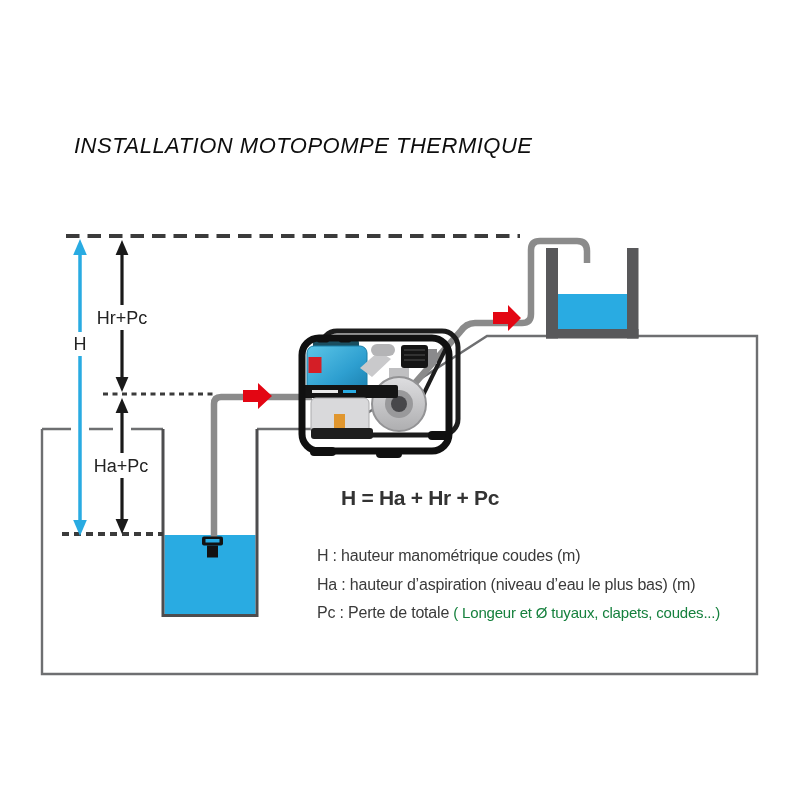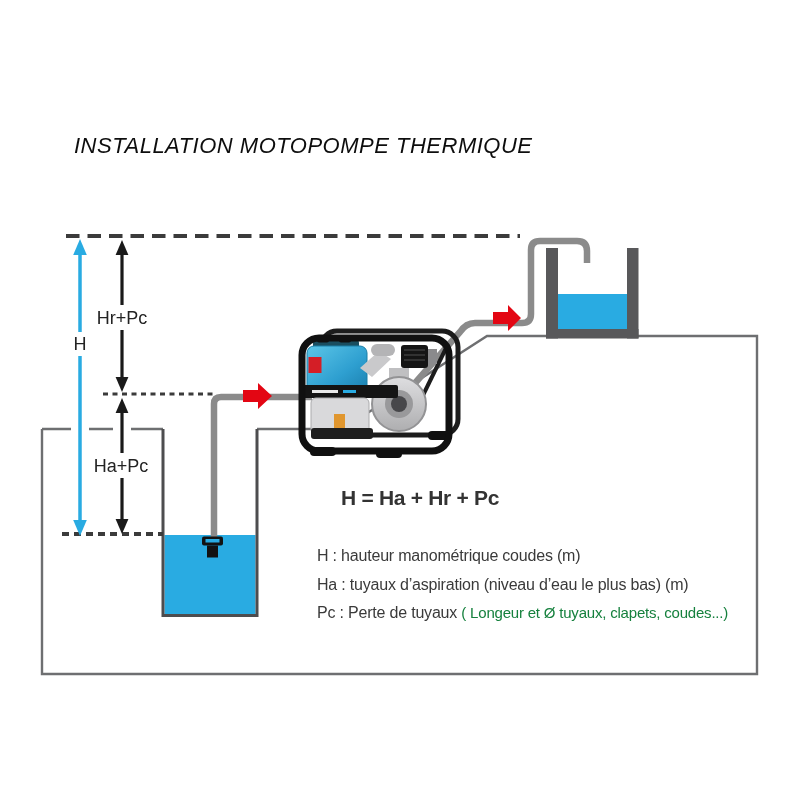--- a/index.html
+++ b/index.html
@@ -159,21 +159,21 @@
     </g>
   </svg>
 
   <div class="formula">H = Ha + Hr + Pc</div>
 
   <div class="legend">
     <div>
       <span>H : hauteur manométrique coudes (m)</span>
     </div>
     <div>
-      <span>Ha : tuyaux d’aspiration (niveau d’eau le plus bas) (m)</span>
+      <span>Ha : hauteur d’aspiration (niveau d’eau le plus bas) (m)</span>
     </div>
     <div>
-      <span>Pc : Perte de tuyaux</span>
+      <span>Pc : Perte de totale</span>
       <span class="small">( Longeur et Ø tuyaux, clapets, coudes...)</span>
     </div>
   </div>
 
 </div>
 
 </body></html>

